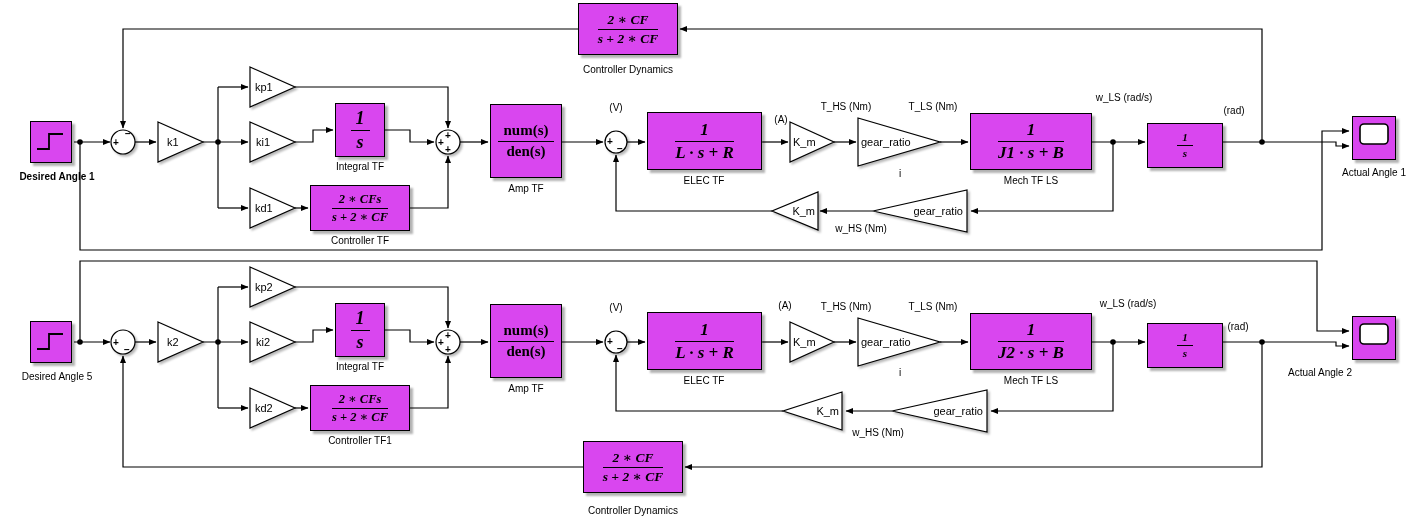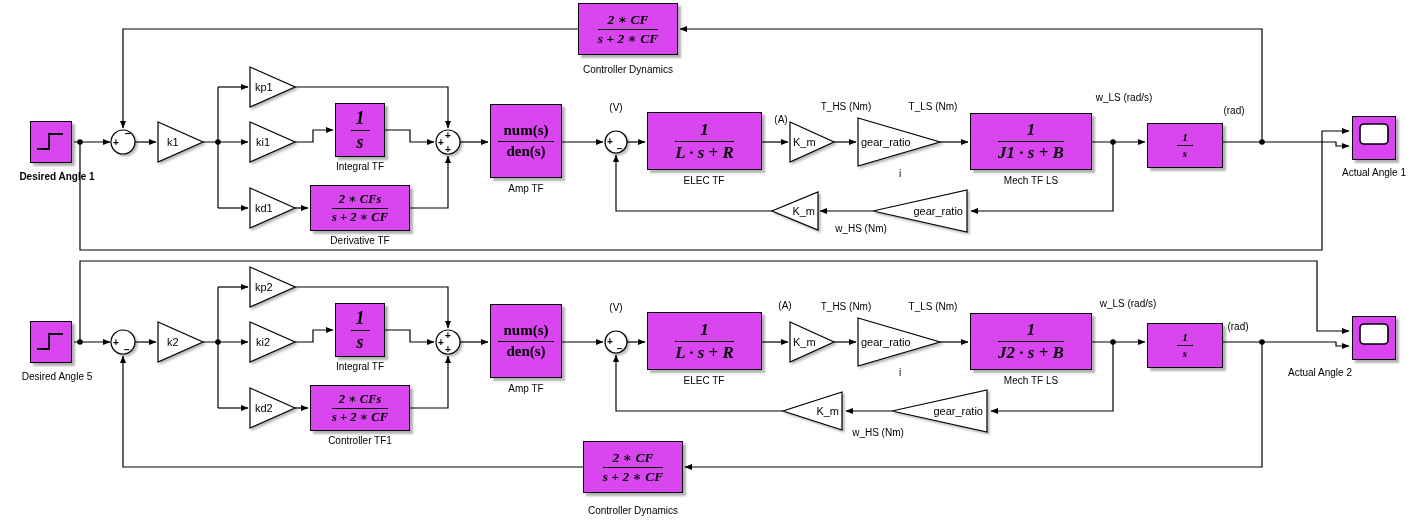--- a/index.html
+++ b/index.html
@@ -264,21 +264,21 @@
     </div>
   </div>
   <div class="blk scope-blk" style="left:1352px;top:316px;width:44px;height:44px;">
     <svg width="40" height="40" viewBox="0 0 40 40">
       <rect x="6" y="6" width="28" height="20" rx="4" fill="#fff" stroke="#000" stroke-width="1.6"></rect>
     </svg>
   </div>
 
   <div class="lbl" style="left:57px;top:176px;font-weight:bold;">Desired Angle 1</div>
   <div class="lbl" style="left:360px;top:166px;">Integral TF</div>
-  <div class="lbl" style="left:360px;top:240px;">Derivative TF</div>
+  <div class="lbl" style="left:360px;top:240px;">Controller TF</div>
   <div class="lbl" style="left:526px;top:188px;">Amp TF</div>
   <div class="lbl" style="left:704px;top:180px;">ELEC TF</div>
   <div class="lbl" style="left:1031px;top:180px;">Mech TF LS</div>
   <div class="lbl" style="left:1374px;top:172px;">Actual Angle 1</div>
   <div class="lbl" style="left:628px;top:69px;">Controller Dynamics</div>
   <div class="lbl" style="left:616px;top:107px;">(V)</div>
   <div class="lbl" style="left:781px;top:119px;">(A)</div>
   <div class="lbl" style="left:846px;top:106px;">T_HS (Nm)</div>
   <div class="lbl" style="left:933px;top:106px;">T_LS (Nm)</div>
   <div class="lbl" style="left:900px;top:173px;">i</div>

